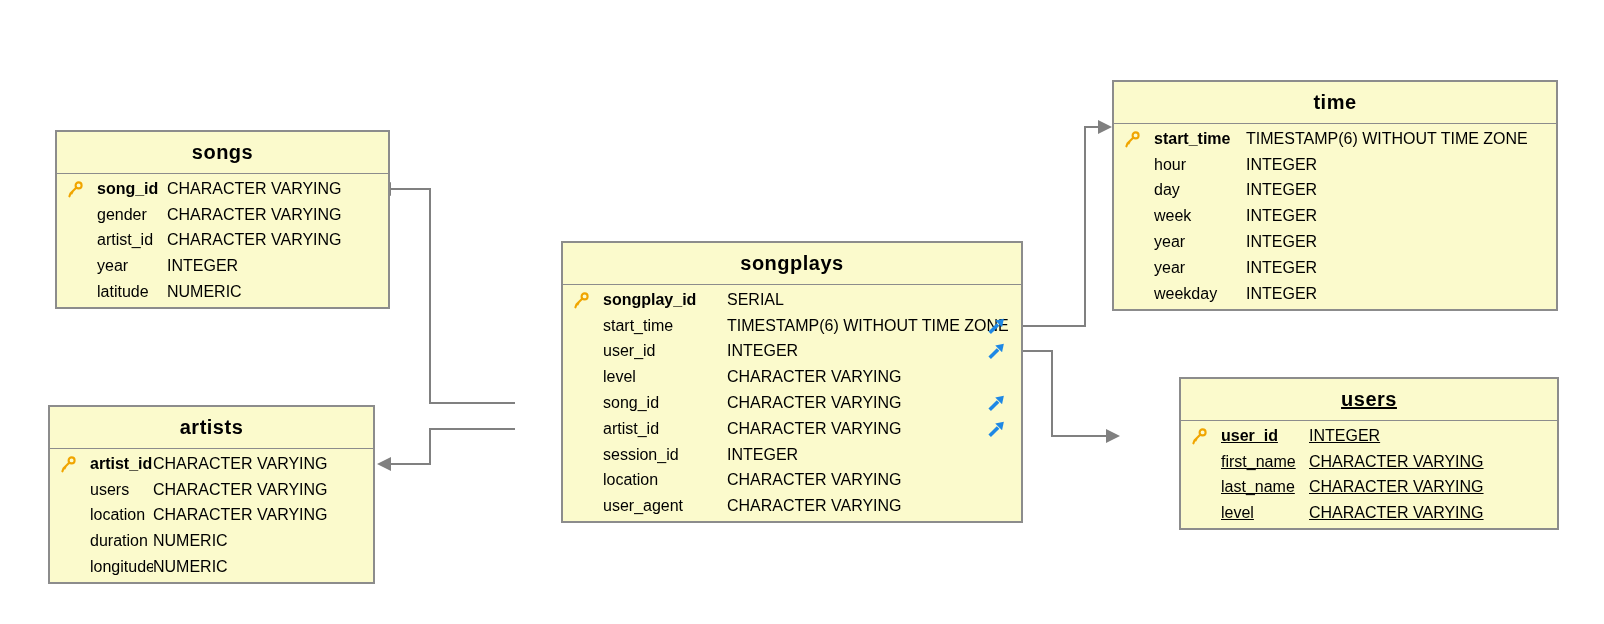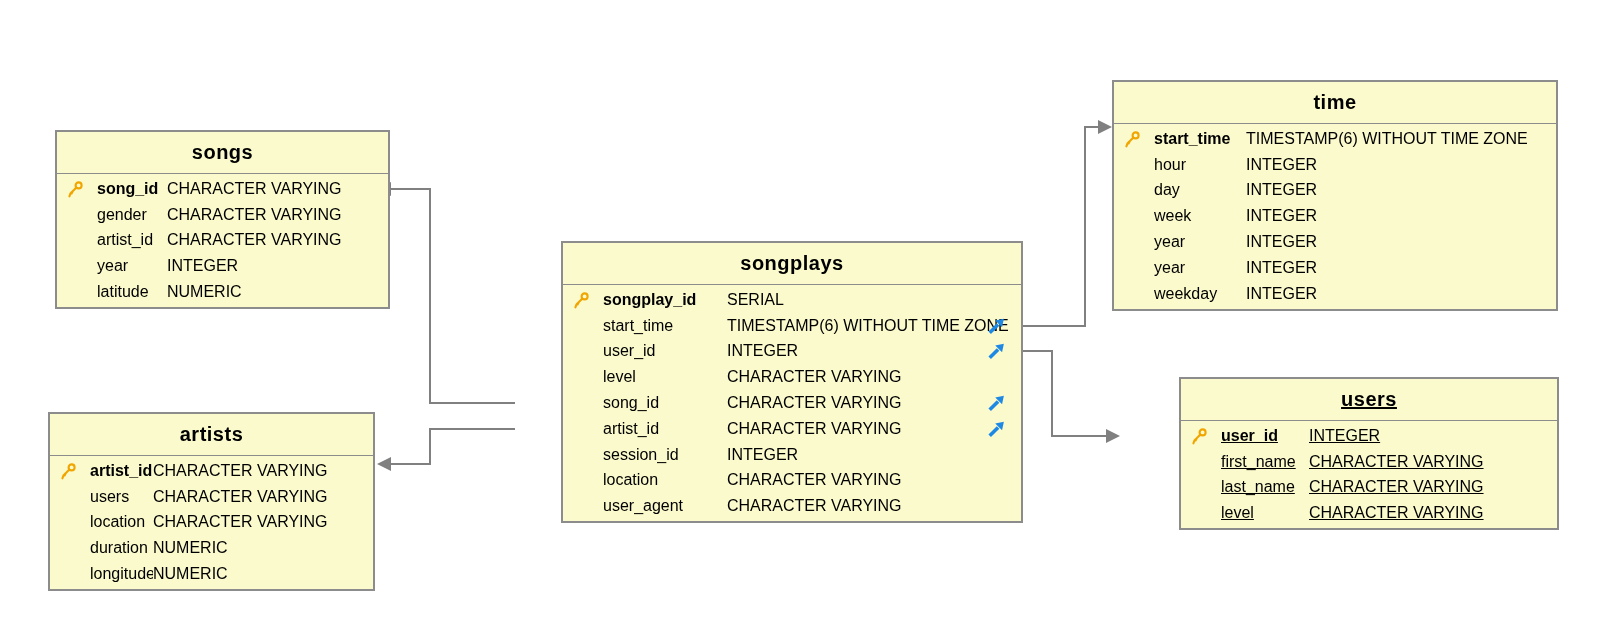--- a/index.html
+++ b/index.html
@@ -19,21 +19,21 @@
   }
   .rows{padding:2px 0;}
   .row{display:flex;align-items:center;height:25.8px;position:relative;font-size:16px;white-space:nowrap;}
   .cicon{flex:none;width:31px;padding-left:9px;display:flex;align-items:center;}
   .cname{flex:none;overflow:hidden;}
   .pk .cname{font-weight:bold;}
   .ctype{flex:1;}
   .fkicon{position:absolute;right:14px;top:50%;transform:translateY(-50%);width:21px;height:21px;display:flex;}
   
   .t-songs    {left:55px;  top:130px; width:335px;}
-  .t-artists  {left:48px;  top:405px; width:327px;margin-top:7px;}
+  .t-artists  {left:48px;  top:405px; width:327px;}
   .t-songplays{left:520px; top:241px; width:462px;margin-left:41px;}
   .t-time     {left:1112px;top:80px;  width:446px;}
   .t-users    {left:1179px;top:377px; width:380px;text-decoration:underline;}
   .t-songs     .cname{width:70px;}
   .t-artists   .cname{width:63px;}
   .t-songplays .cname{width:124px;}
   .t-time      .cname{width:92px;}
   .t-users     .cname{width:88px;}
 </style>
 </head>

